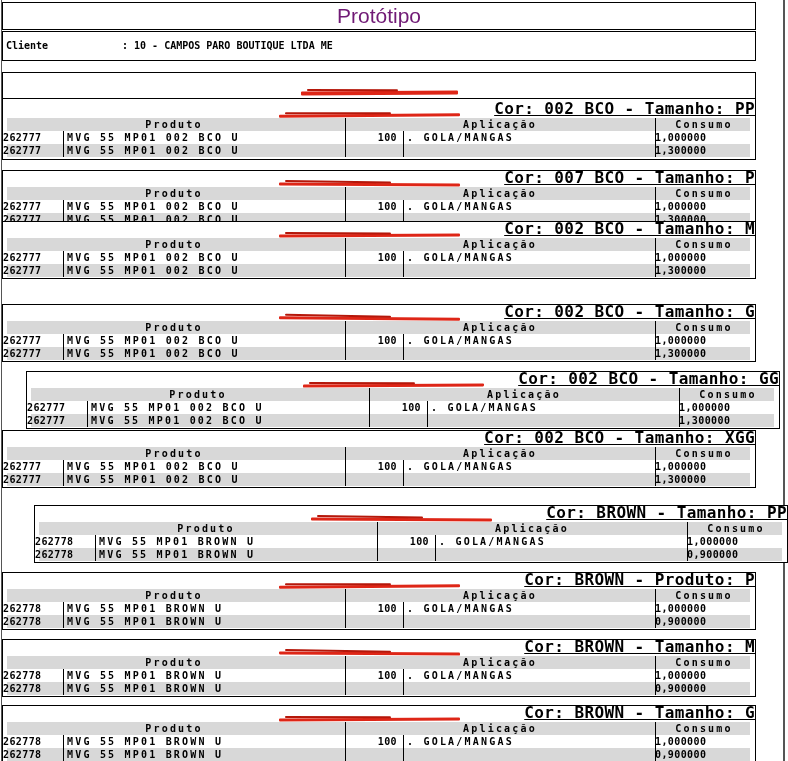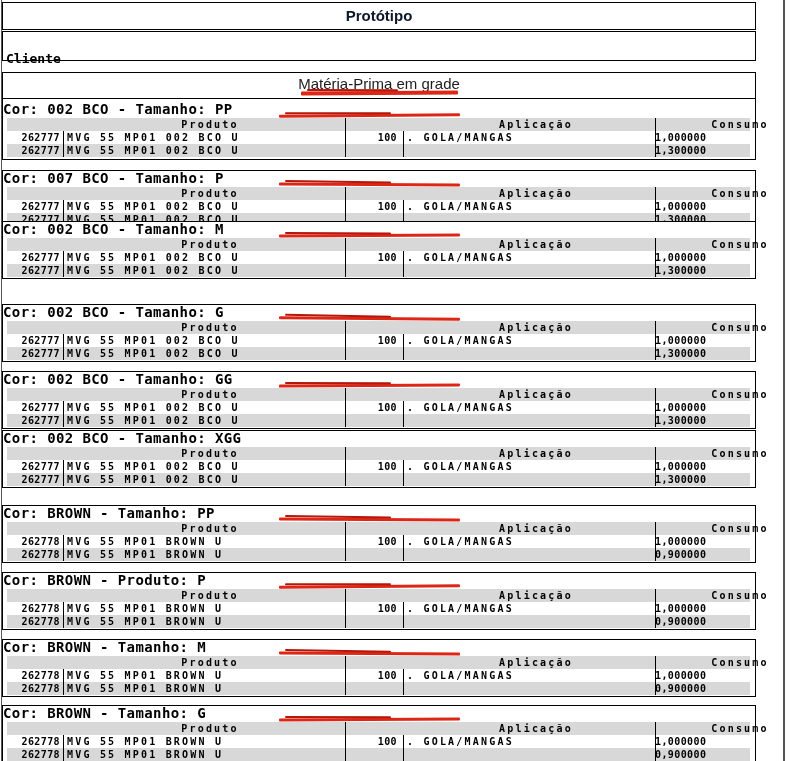--- a/index.html
+++ b/index.html
@@ -17,88 +17,88 @@
   .page-edge{position:absolute;top:0;height:761px;background:#555;}
   .page-edge.left{left:1px;width:1px;}
   .page-edge.right{left:783px;width:2px;}
 
   .box{
     position:absolute;left:2px;width:754px;box-sizing:border-box;
     border:1px solid var(--bd);background:#fff;
   }
   .title-box{top:2px;height:28px;}
   .report-title{
-    font-family:"Liberation Sans","DejaVu Sans",sans-serif;font-weight:bold;
-    font-size:15px;color:#0f172a;text-align:center;line-height:26px;
+    font-family:"Liberation Sans","DejaVu Sans",sans-serif;font-weight:normal;
+    font-size:21px;color:#701a75;text-align:center;line-height:26px;
   }
   .client-box{top:31px;height:30px;}
-  .client-label{position:absolute;left:3px;top:7px;font-size:13px;line-height:14px;margin-top:13px;}
+  .client-label{position:absolute;left:3px;top:7px;font-size:10px;line-height:14px;}
   .client-value{position:absolute;left:119px;top:7px;font-size:10px;line-height:14px;}
 
   .section-box{top:72px;height:88px;}
   .section-title{
     position:absolute;top:1px;left:0;right:0;text-align:center;
     font-family:"Liberation Sans","DejaVu Sans",sans-serif;font-weight:normal;
     font-size:15px;color:#1c1c1c;line-height:20px;
   }
   .section-sep{position:absolute;top:25px;left:0;right:0;border-top:1px solid var(--bd);}
   #first-block-slot{position:absolute;top:29px;left:0;right:0;}
 
   .block-box{height:58px;}
   .block-content{position:absolute;left:0;right:0;top:0;}
 
   .cor-header{
     position:absolute;top:1px;left:0;right:0;height:12px;line-height:12px;
-    text-align:left;font-size:14px;letter-spacing:0.4px;
+    text-align:right;font-size:16px;letter-spacing:0.4px;text-decoration:underline;
   }
   .red-underline{position:absolute;height:3px;background:var(--red);border-radius:1px;}
   .red-underline::after{
     content:"";position:absolute;left:6px;right:38%;top:-2px;height:2px;
     background:var(--red-dark);transform:rotate(.55deg);border-radius:1px;
   }
   .cor-underline{left:276px;top:12px;width:181px;}
   .title-underline{left:298px;top:18px;width:157px;height:4px;}
 
   .trow{position:absolute;left:0;width:100%;height:13px;}
   .thead{top:16px;} .r1{top:29px;} .r2{top:42px;}
   #first-block-slot .thead{top:16px;}
   .band{position:absolute;left:4px;width:743px;top:0;bottom:0;background:var(--shade);}
 
   .cell{position:absolute;top:0;height:13px;line-height:13px;font-size:10px;white-space:nowrap;}
   .sp{letter-spacing:2.2px;}
   .pl{letter-spacing:0.4px;}
-  .col-h{text-align:center;padding-left:36px;}
+  .col-h{text-align:center;}
   .h-prod{left:0;width:342px;}
   .h-app{left:342px;width:310px;}
   .h-cons{left:652px;width:98px;}
-  .c-code{left:0;width:57px;text-align:right;}
+  .c-code{left:0;width:57px;text-align:left;}
   .c-prod{left:64px;}
   .c-qty{left:342px;width:52px;text-align:right;}
   .c-app{left:404px;}
   .c-cons{left:652px;width:88px;}
 
   .vd{position:absolute;top:0;width:1px;height:13px;background:var(--bd);}
   .vd-a{left:60px;} .vd-b{left:342px;} .vd-c{left:400px;} .vd-d{left:652px;}
 </style>
 </head>
 <body>
 
 <div class="page-edge left"></div>
 <div class="page-edge right"></div>
 
 <div class="box title-box">
   <div class="report-title">Protótipo</div>
 </div>
 
 <div class="box client-box">
   <span class="client-label">Cliente</span>
+  <span class="client-value">: 10 - CAMPOS PARO BOUTIQUE LTDA ME</span>
 </div>
 
 <div class="box section-box">
-  <div class="section-title">Matéria-Prima em grade</div>
   <div class="red-underline title-underline" id="title-underline" style="transform: rotate(-0.3deg);"></div>
   <div class="section-sep"></div>
   <div id="first-block-slot">
   <div class="block-content">
     <div class="cor-header">Cor: 002 BCO - Tamanho: PP</div>
     <div class="red-underline cor-underline" style="transform: rotate(-0.45deg);"></div>
     <div class="trow thead">
       <div class="band"></div>
       <span class="cell sp col-h h-prod">Produto</span>
       <span class="cell sp col-h h-app">Aplicação</span>
@@ -238,21 +238,21 @@
       <span class="cell pl c-qty"></span>
       <span class="cell sp c-app"></span>
       <span class="cell pl c-cons">1,300000</span>
       <i class="vd vd-a"></i>
       <i class="vd vd-b"></i>
       <i class="vd vd-c"></i>
       <i class="vd vd-d"></i>
     </div>
   </div>
 </div>
-    <div class="box block-box" style="top: 371px;">
+    <div class="box block-box" style="top: 371px; margin-left: 24px;">
   <div class="block-content">
     <div class="cor-header">Cor: 002 BCO - Tamanho: GG</div>
     <div class="red-underline cor-underline" style="transform: rotate(-0.4deg);"></div>
     <div class="trow thead">
       <div class="band"></div>
       <span class="cell sp col-h h-prod">Produto</span>
       <span class="cell sp col-h h-app">Aplicação</span>
       <span class="cell sp col-h h-cons">Consumo</span>
       <i class="vd vd-b"></i>
       <i class="vd vd-d"></i>
@@ -312,21 +312,21 @@
       <span class="cell pl c-qty"></span>
       <span class="cell sp c-app"></span>
       <span class="cell pl c-cons">1,300000</span>
       <i class="vd vd-a"></i>
       <i class="vd vd-b"></i>
       <i class="vd vd-c"></i>
       <i class="vd vd-d"></i>
     </div>
   </div>
 </div>
-    <div class="box block-box" style="top: 505px;">
+    <div class="box block-box" style="top: 505px; margin-left: 32px;">
   <div class="block-content">
     <div class="cor-header">Cor: BROWN - Tamanho: PP</div>
     <div class="red-underline cor-underline" style="transform: rotate(0.3deg);"></div>
     <div class="trow thead">
       <div class="band"></div>
       <span class="cell sp col-h h-prod">Produto</span>
       <span class="cell sp col-h h-app">Aplicação</span>
       <span class="cell sp col-h h-cons">Consumo</span>
       <i class="vd vd-b"></i>
       <i class="vd vd-d"></i>

